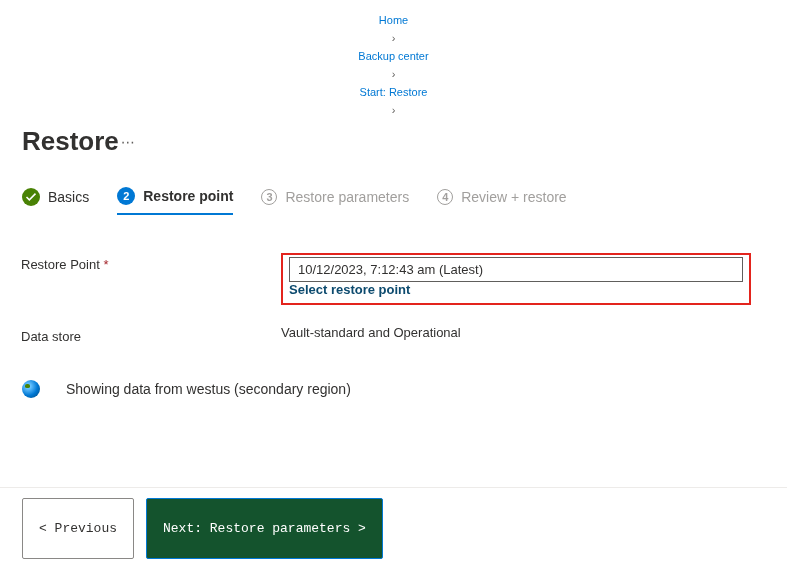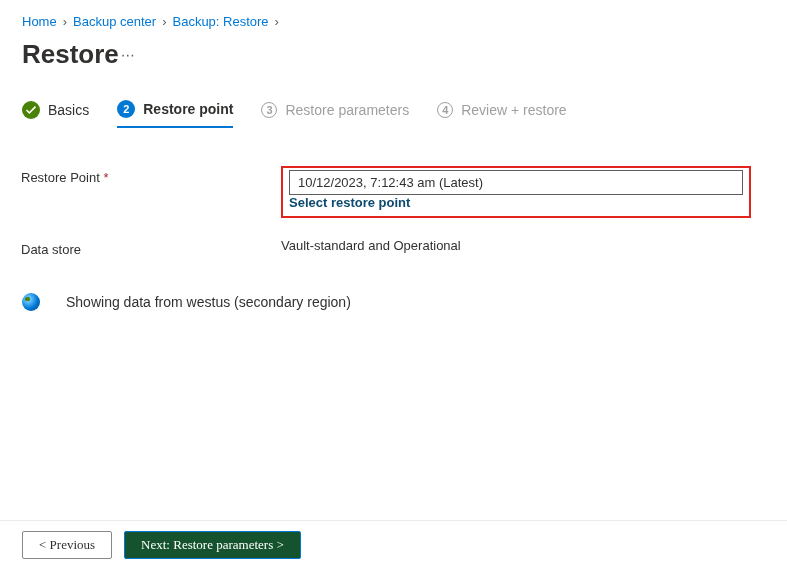--- a/index.html
+++ b/index.html
@@ -10,21 +10,22 @@
       background: #fff;
       width: 787px;
       height: 569px;
       position: relative;
     }
     .breadcrumb {
       display: flex;
       align-items: center;
       gap: 6px;
       padding: 14px 22px 4px;
-      font-size: 13px;
+      font-size: 11px;
+      flex-direction: column;
     }
     .breadcrumb a { color: #0078d4; text-decoration: none; cursor: pointer; }
     .breadcrumb .sep { color: #605e5c; }
     .title-row {
       display: flex;
       align-items: center;
       gap: 2px;
       padding: 6px 22px 30px;
     }
     .title-row h1 { font-size: 26px; font-weight: 600; color: #323130; }
@@ -124,25 +125,25 @@
     }
     .footer {
       position: absolute;
       bottom: 0; left: 0; right: 0;
       border-top: 1px solid #edebe9;
       padding: 10px 22px;
       display: flex;
       gap: 12px;
     }
     .btn {
-      padding: 5px 16px;
+      padding: 22px 16px;
       font-size: 13px;
       border-radius: 2px;
       cursor: pointer;
-      font-family: Liberation Serif, serif;
+      font-family: Liberation Mono, monospace;
     }
     .btn-secondary {
       background: #fff;
       border: 1px solid #8a8886;
       color: #323130;
     }
     .btn-primary {
       background: #14532d;
       border: 1px solid #0078d4;
       color: #fff;
@@ -150,21 +151,21 @@
     .check-svg { width: 18px; height: 18px; }
   </style>
 </head>
 <body>
 
 <div class="breadcrumb">
   <a>Home</a>
   <span class="sep">›</span>
   <a>Backup center</a>
   <span class="sep">›</span>
-  <a>Backup: Restore</a>
+  <a>Start: Restore</a>
   <span class="sep">›</span>
 </div>
 
 <div class="title-row">
   <h1>Restore</h1>
   <span class="more-dots">⋯</span>
 </div>
 
 <div class="tabs">
   <div class="tab completed">

